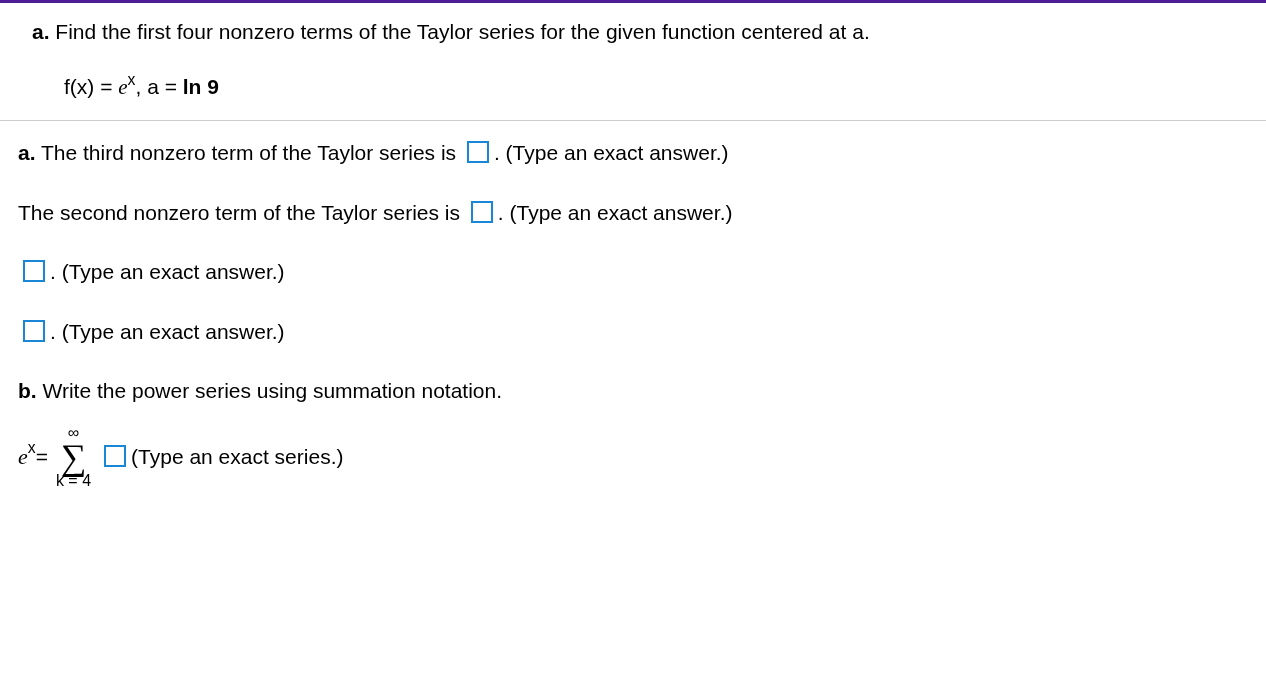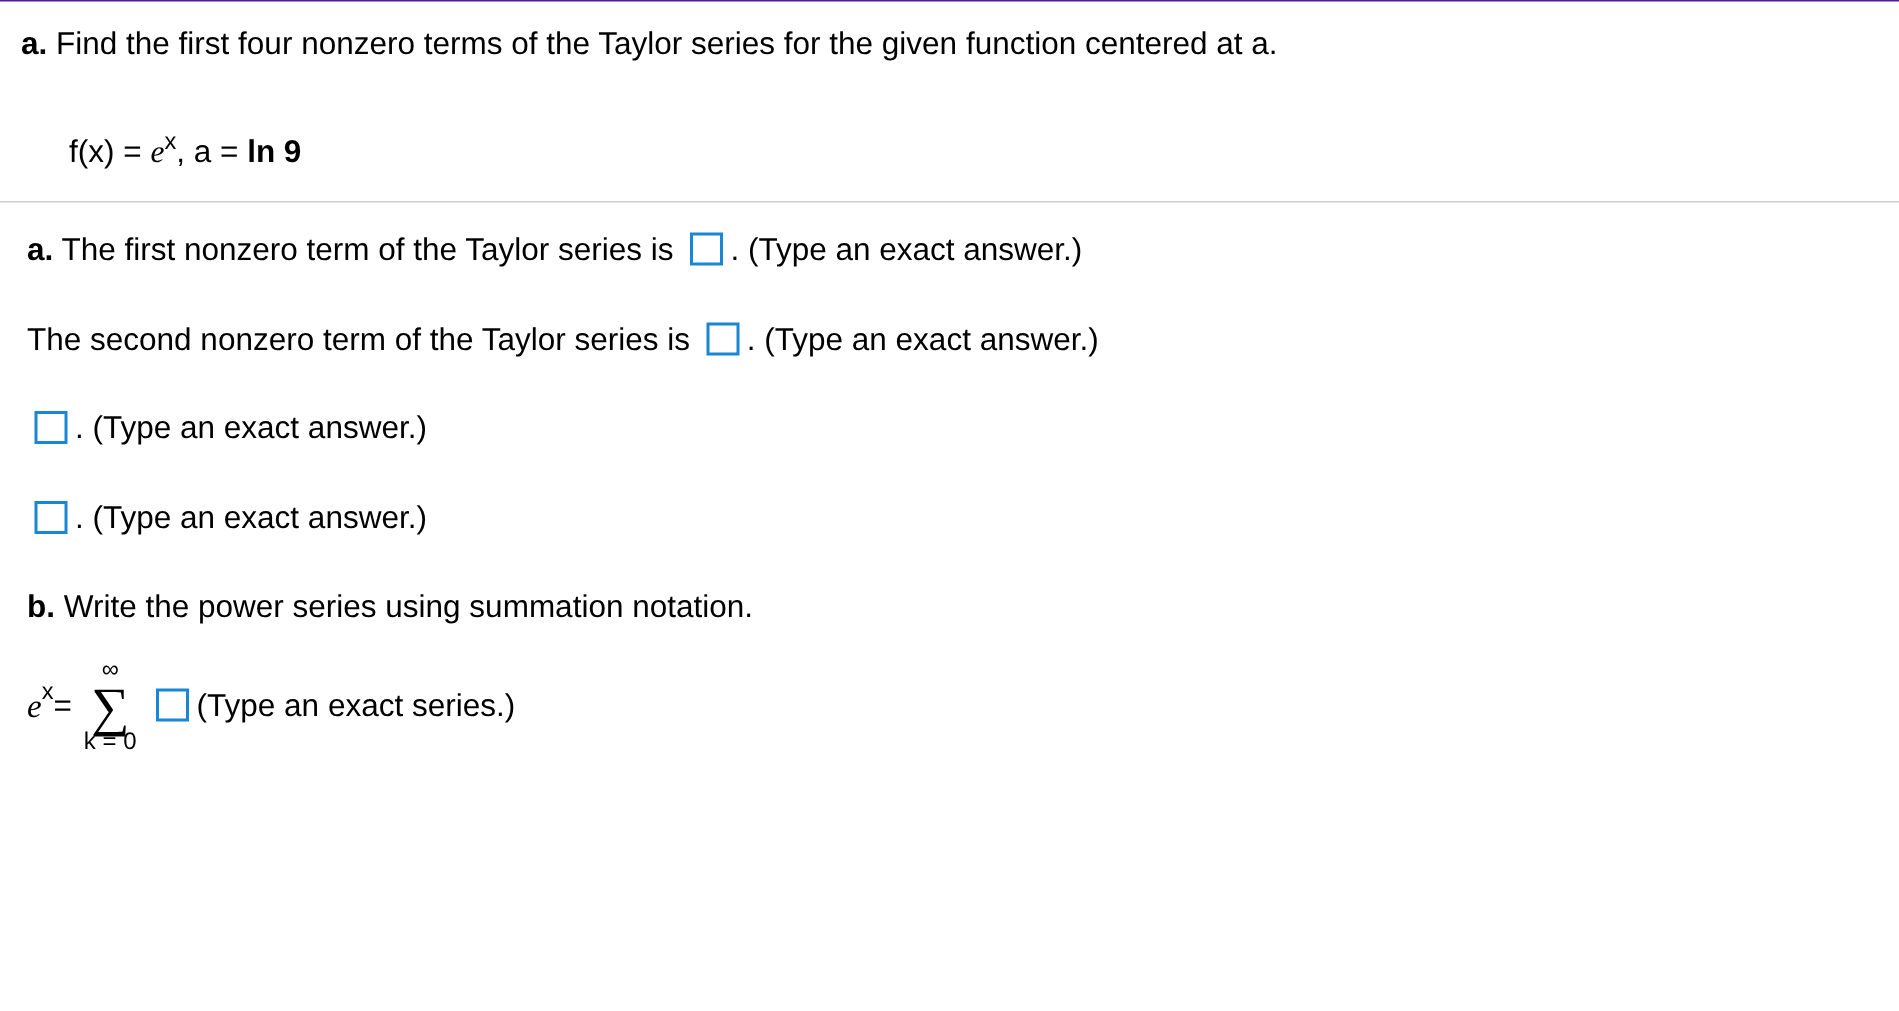--- a/index.html
+++ b/index.html
@@ -8,36 +8,36 @@
     body {
       margin: 0;
       padding: 0;
       font-family: Arial, Helvetica, sans-serif;
       font-size: 21px;
       color: #000;
       background: #fff;
       width: 1266px;
     }
     .question-block {
-      border-top: 1px solid #4c1d95;
+      border-top: 3px solid #4c1d95;
       border-bottom: 1px solid #ccc;
-      padding: 14px 18px 20px 14px;
+      padding: 14px 18px 20px 32px;
     }
     .answer-block {
       padding: 16px 18px;
     }
     .bold {
       font-weight: bold;
     }
     .line {
       margin-bottom: 6px;
       line-height: 1.45;
     }
     .math-block {
-      margin-top: 44px;
+      margin-top: 28px;
       padding-left: 32px;
       font-family: Arial, Helvetica, sans-serif;
     }
     .math-f {
       font-style: normal;
     }
     .mi {
       font-style: italic;
       font-family: 'Times New Roman', serif;
     }
@@ -113,21 +113,21 @@
   </div>
   <div class="math-block">
     <span class="math-f">f(x) = </span><span class="mi">e</span><span class="sup-x">x</span><span>, a = </span><span class="bold">ln 9</span>
   </div>
 </div>
 
 <div class="answer-block">
 
   <div class="answer-line">
     <span class="bold">a.</span>
-      <span> The first nonzero term of the Taylor series is </span>
+      <span> The third nonzero term of the Taylor series is </span>
       <input type="text" class="input-box" style="">
       <span>. (Type an exact answer.)</span>
   </div>
 
   <div class="answer-line">
     <span>The second nonzero term of the Taylor series is </span>
       <input type="text" class="input-box" style="">
       <span>. (Type an exact answer.)</span>
   </div>
 
@@ -148,20 +148,20 @@
   </div>
 
   <div class="sum-line">
     <div class="sum-left">
       <span class="ex-var">e</span>
         <span class="sup-x">x</span>
         <span> = </span>
       <span class="sigma-block">
         <span class="sigma-top">∞</span>
         <span class="sigma-sym">∑</span>
-        <span class="sigma-bottom">k = 0</span>
+        <span class="sigma-bottom">k = 4</span>
       </span>
       <input type="text" class="input-box" style="">
       <span>(Type an exact series.)</span>
     </div>
   </div>
 
 </div>
 
 </body></html>

